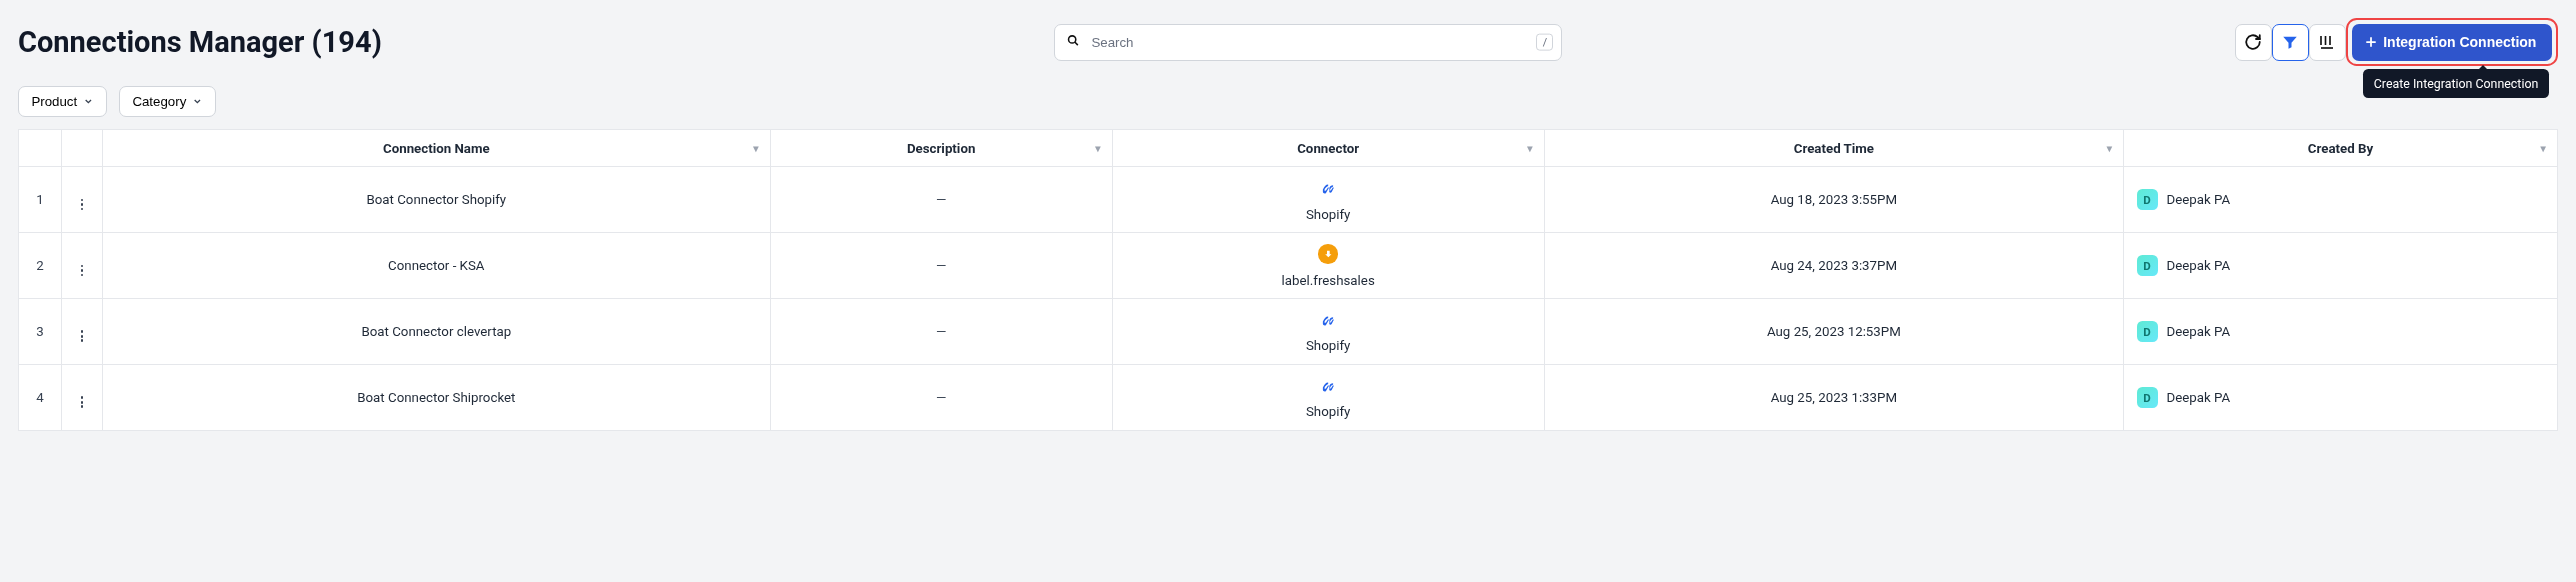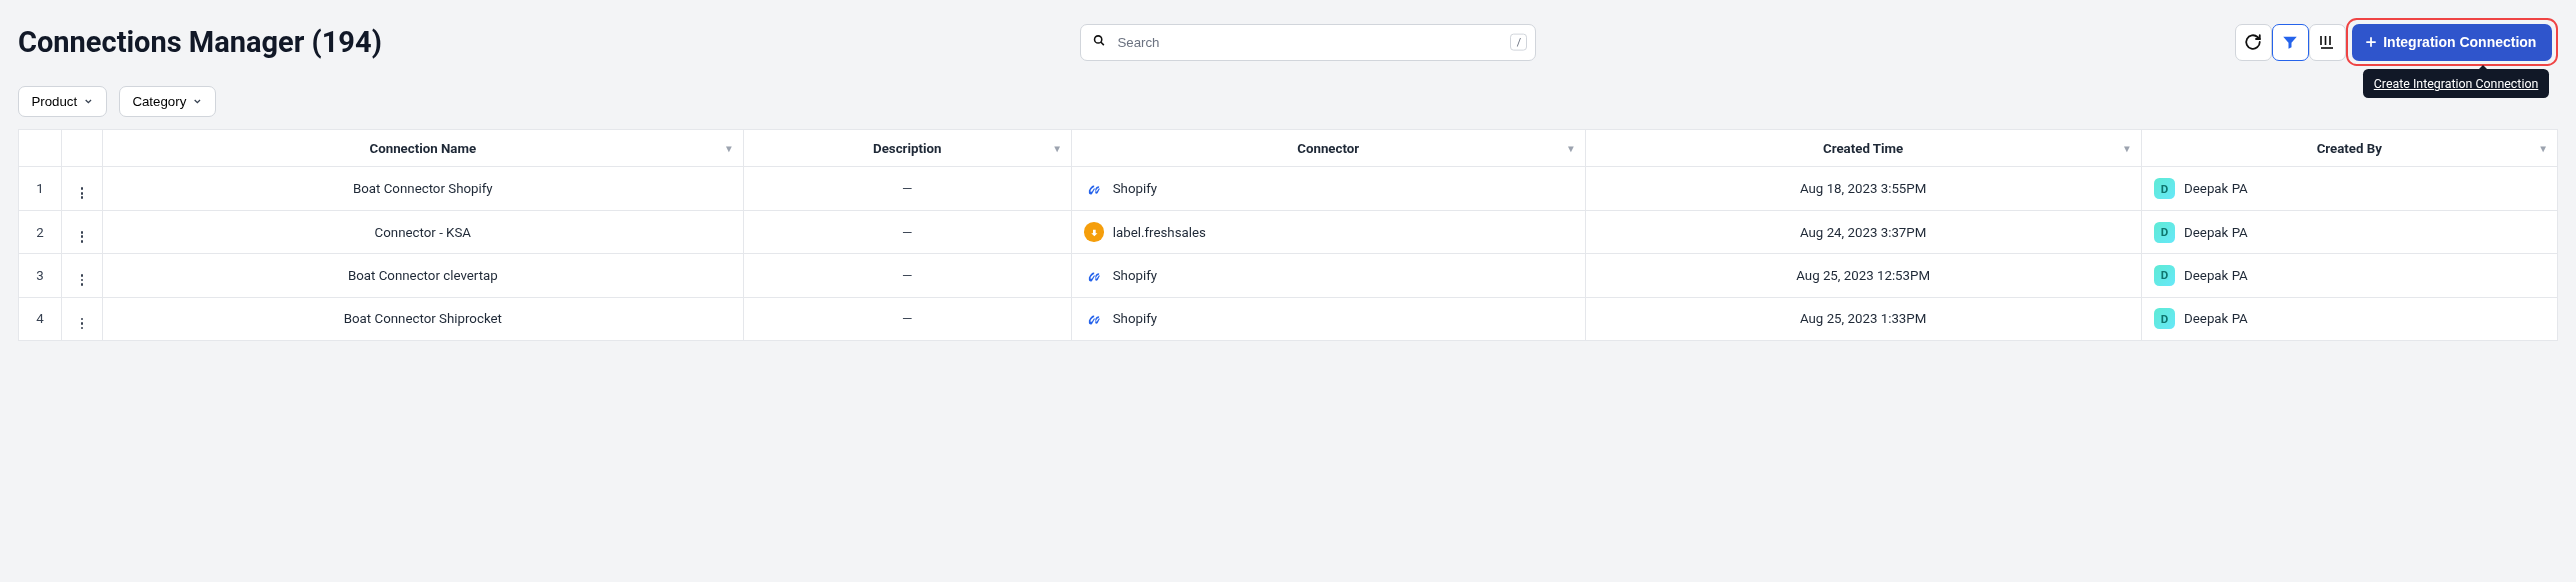--- a/index.html
+++ b/index.html
@@ -21,21 +21,21 @@
     .title {
       font-size: 29px;
       font-weight: 700;
       color: #111827;
       white-space: nowrap;
     }
     .spacer-flex { flex: 1; }
 
     .search-wrap {
       position: relative;
-      width: 456px;
+      width: 508px;
     }
     .search-input {
       width: 100%;
       height: 37px;
       border: 0.9px solid #d1d5db;
       border-radius: 7px;
       padding: 0 36px 0 36px;
       font-size: 13.3px;
       color: #6b7280;
       background: #fff;
@@ -88,21 +88,20 @@
     .tooltip {
       position: absolute;
       top: 100%; right: 7px;
       margin-top: 5.3px;
       background: #111827;
       color: #fff;
       padding: 7px 10.7px;
       border-radius: 5.3px;
       font-size: 12.4px;
       white-space: nowrap;
-      text-decoration: underline;
     }
     .tooltip::before {
       content: "";
       position: absolute;
       top: -4.4px; right: 62px;
       border-left: 4.4px solid transparent;
       border-right: 4.4px solid transparent;
       border-bottom: 4.4px solid #111827;
     }
 
@@ -147,21 +146,21 @@
     .kebab {
       display: inline-flex; flex-direction: column; gap: 1.8px;
       cursor: pointer;
       align-items: center;
       justify-content: center;
     }
     .kebab span { width:2.7px;height:2.7px;background:#374151;border-radius:50%;display:block; }
 
     .em-dash { color:#374151; }
 
-    .conn-cell { display:flex; align-items:center; gap:9px; }
+    .conn-cell { display:flex; align-items:center; gap:9px;flex-direction:column; }
     .conn-icon { width:19.5px; height:19.5px; display:flex; align-items:center; justify-content:center; }
     .freshsales-icon {
       width:19.5px;height:19.5px;border-radius:50%;
       background:#f59e0b; display:flex;align-items:center;justify-content:center;
     }
     .freshsales-icon svg{width:10.7px;height:10.7px;fill:#fff;}
 
     .creator-cell { display:flex; align-items:center; gap:9px; }
     .avatar {
       width:21px;height:21px;border-radius:5.3px;

